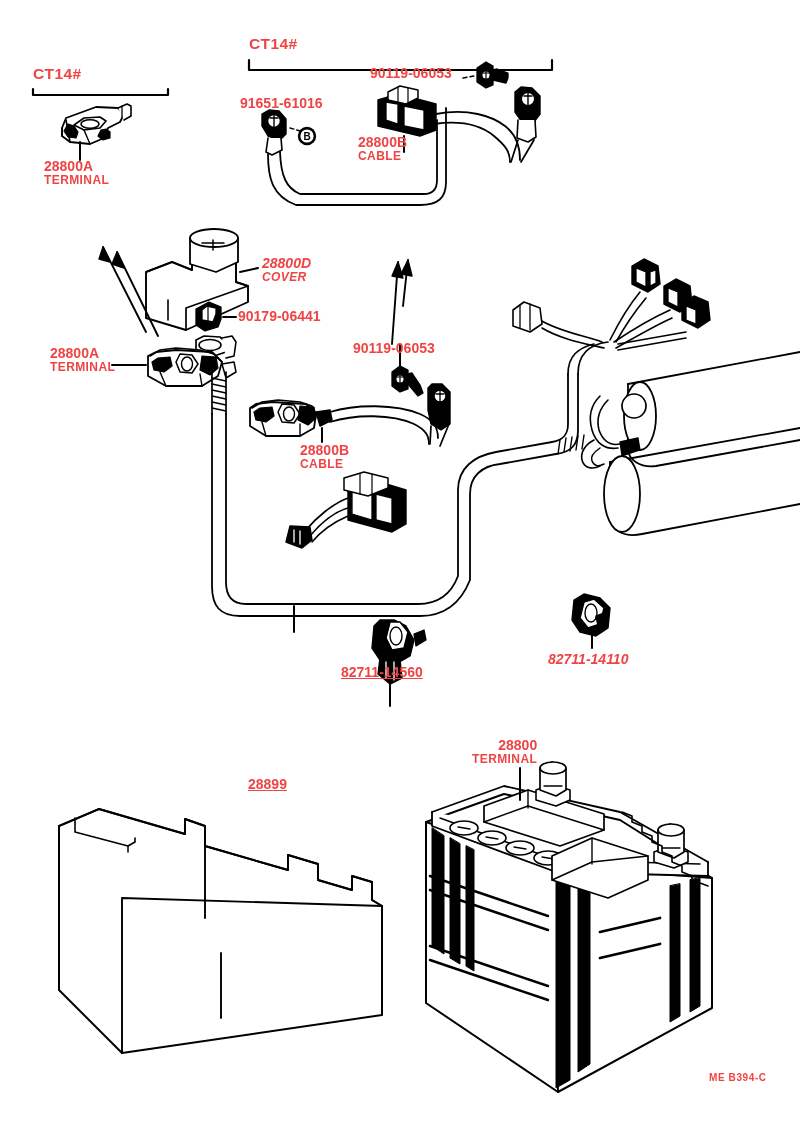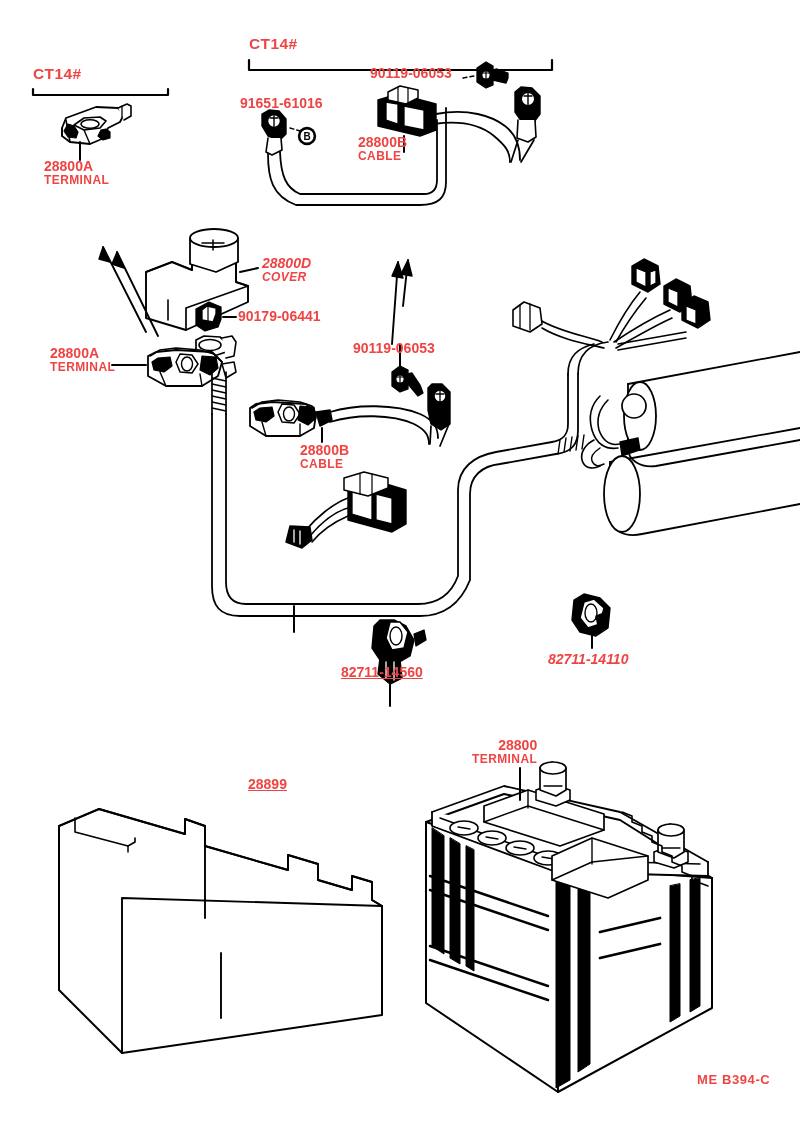--- a/index.html
+++ b/index.html
@@ -49,22 +49,23 @@
     font-size: 15.5px;
     line-height: 18px;
     letter-spacing: 0.2px;
   }
   .refer .pnc {
     font-size: 11px;
     line-height: 13px;
     letter-spacing: 0.2px;
   }
   .footer {
-    font-size: 13px;
+    font-size: 10px;
     letter-spacing: 0.6px;
+    margin-left: 12px;
   }
   .stack { display: block; }
 </style>
 </head>
 <body>
 
 <div id="page">
 
   <svg class="art" viewBox="0 0 800 1138">
     <g fill="none" stroke="#000" stroke-width="1.7" stroke-linecap="round" stroke-linejoin="round">

